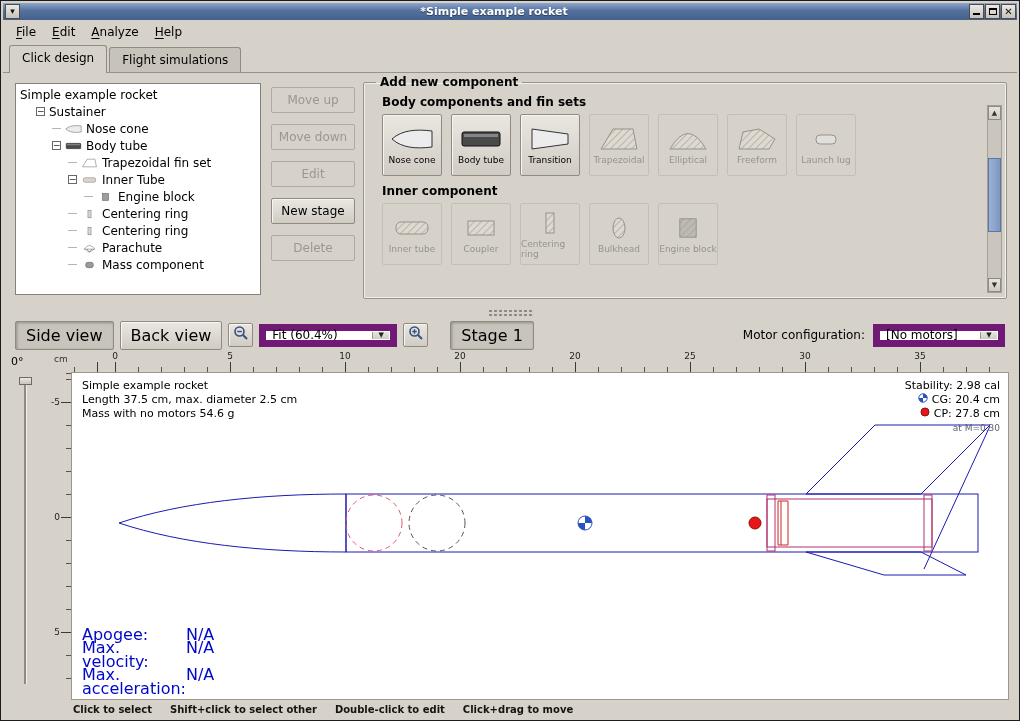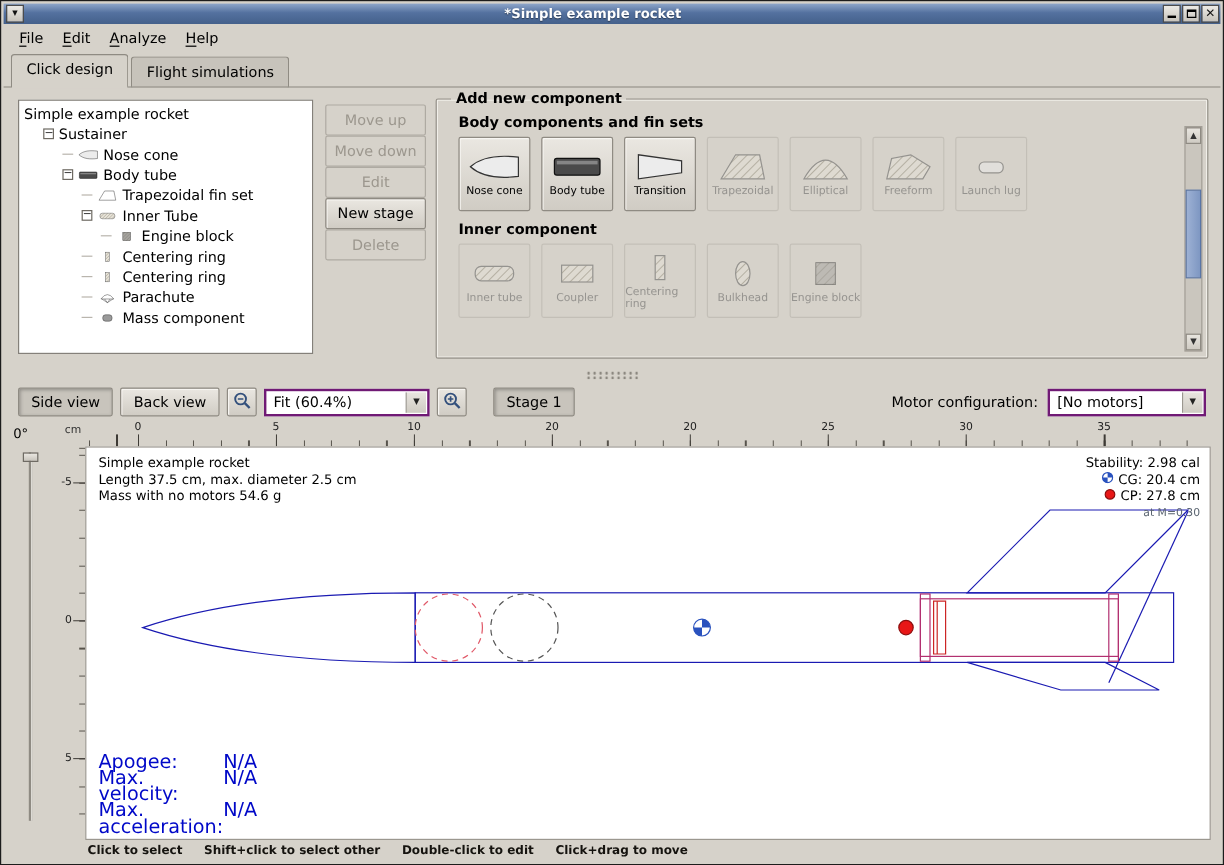--- a/index.html
+++ b/index.html
@@ -31,21 +31,21 @@
 
   
   .upper{height:232px;flex:0 0 auto;position:relative;}
   .tree-panel{position:absolute;left:12px;top:10px;width:246px;height:212px;background:#fff;border:1px solid #84807a;overflow:hidden;padding-top:2px;}
   .tree-row{height:17px;display:flex;align-items:center;font-size:12px;white-space:nowrap;}
   .expander{width:9px;height:9px;border:1px solid #6d6962;background:#fff;font-size:9px;line-height:7px;text-align:center;margin-right:4px;flex:0 0 auto;color:#222;}
   .tree-dash{width:9px;height:1px;background:#b9b5ad;margin-right:4px;flex:0 0 auto;}
   .tree-icon{margin-right:4px;display:flex;align-items:center;flex:0 0 auto;}
   .tree-label{color:#000;}
 
-  .action-col{position:absolute;left:268px;top:14px;width:84px;display:flex;flex-direction:column;}
+  .action-col{position:absolute;left:268px;top:14px;width:84px;display:flex;flex-direction:column;gap:11px;}
   .btn{font-family:inherit;font-size:12px;height:26px;background:linear-gradient(#eae7e1,#d0ccc4);border:1px solid #8f8b83;border-radius:2px;box-shadow:inset 1px 1px 0 #f7f5f1;color:#000;}
   .btn.disabled{color:#9c978e;background:#d6d2ca;box-shadow:none;border-color:#aeaaa2;}
 
   .add-group{position:absolute;left:360px;right:10px;top:2px;bottom:6px;border:1px solid #97938b;border-radius:2px;box-shadow:inset 0 0 0 1px #f1efe9;padding:2px 24px 2px 10px;}
   .add-group legend{font-size:12px;font-weight:bold;padding:0 4px;margin-left:2px;color:#000;}
   .section-label{font-size:12px;font-weight:bold;margin:4px 0 5px 8px;color:#000;}
   .comp-row{display:flex;gap:9px;margin:0 0 8px 8px;}
   .comp-btn{width:60px;height:62px;display:flex;flex-direction:column;align-items:center;justify-content:center;gap:3px;background:linear-gradient(#eae7e1,#d0ccc4);border:1px solid #8f8b83;border-radius:2px;box-shadow:inset 1px 1px 0 #f7f5f1;}
   .comp-btn .ic{width:44px;height:26px;display:flex;align-items:center;justify-content:center;}
   .comp-btn .clbl{font-size:9px;color:#000;}
@@ -57,24 +57,24 @@
   .vs-up{top:0;}
   .vs-down{bottom:0;}
   .vs-thumb{position:absolute;left:0;right:0;top:28%;height:40%;background:linear-gradient(90deg,#9db1d4,#7e97c2);border:1px solid #5a76a6;}
 
   
   .splitter{height:14px;flex:0 0 auto;display:flex;align-items:center;justify-content:center;}
   .grip{width:44px;height:7px;background:radial-gradient(circle,#8c8880 1.1px,transparent 1.3px);background-size:5px 4px;}
 
   
   .view-toolbar{height:32px;flex:0 0 auto;display:flex;align-items:center;padding:0 12px;gap:6px;}
-  .tb-btn{font-family:inherit;font-size:12px;padding:4px 10px;background:linear-gradient(#eae7e1,#d0ccc4);border:1px solid #8f8b83;border-radius:2px;box-shadow:inset 1px 1px 0 #f7f5f1;color:#000;}
+  .tb-btn{font-family:inherit;font-size:16px;padding:4px 10px;background:linear-gradient(#eae7e1,#d0ccc4);border:1px solid #8f8b83;border-radius:2px;box-shadow:inset 1px 1px 0 #f7f5f1;color:#000;}
   .tb-btn.pressed{background:#c8c4bc;box-shadow:inset 1px 1px 3px rgba(0,0,0,.28);}
   .icon-btn{width:25px;height:24px;padding:0;display:flex;align-items:center;justify-content:center;}
-  .combo{height:23px;background:#fff;border:2px solid #701a75;display:flex;align-items:center;position:relative;padding:0 8px 0 6px;font-size:12px;color:#000;}
+  .combo{height:23px;background:#fff;border:7px solid #701a75;display:flex;align-items:center;position:relative;padding:0 8px 0 6px;font-size:12px;color:#000;}
   .combo .arrow{position:absolute;right:1px;top:1px;bottom:1px;width:17px;background:linear-gradient(#e8e5df,#cfcbc3);border-left:1px solid #9b978f;display:flex;align-items:center;justify-content:center;font-size:7px;color:#222;}
   .zoom-combo{width:138px;}
   .motor-combo{width:132px;}
   .stage-btn{margin-left:16px;}
   .motor-wrap{margin-left:auto;display:flex;align-items:center;gap:8px;}
   .motor-label{font-size:12px;color:#000;}
 
   
   .view-area{flex:1;position:relative;overflow:hidden;}
   .rot-label{position:absolute;left:8px;top:4px;font-size:11px;color:#000;}

